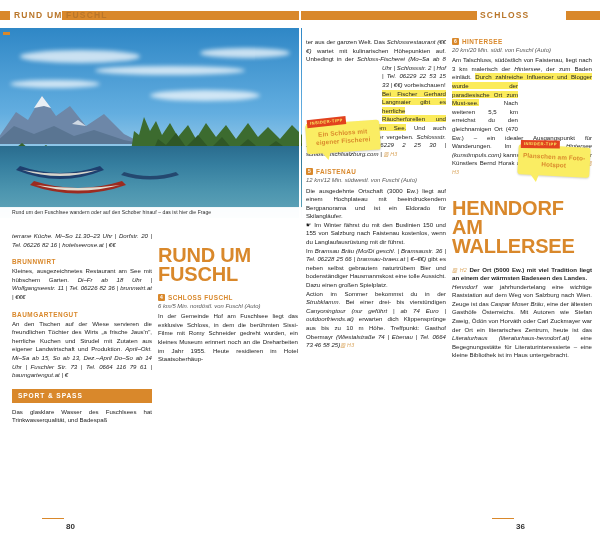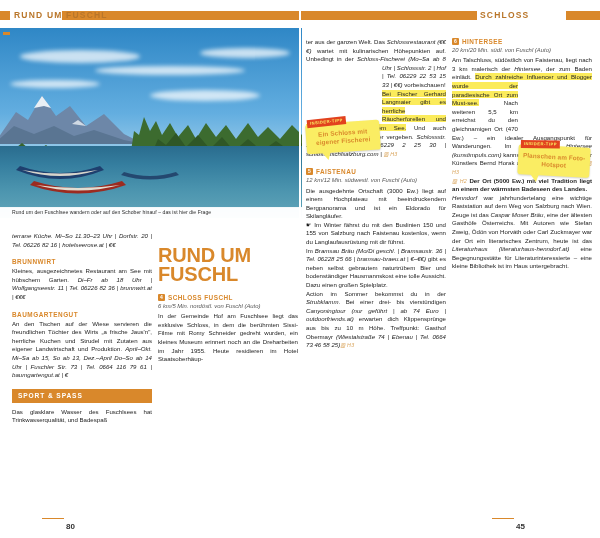--- a/index.html
+++ b/index.html
@@ -267,32 +267,33 @@
         <div class="tag">INSIDER-TIPP</div>
         <div class="txt">Planschen am Foto-Hotspot</div>
         <div class="tail"></div>
       </div>
     </div>
 
     <p>
       <span>Am Talschluss, südöstlich von Faistenau, liegt nach 3 km malerisch der </span><span class="it">Hintersee</span><span>, der zum Baden einlädt. </span><span class="wrapbox-r"></span><span class="mark">Durch zahlreiche Influencer und Blogger wurde der paradiesische Ort zum Must-see.</span><span> Nach weiteren 5,5 km erreichst du den gleichnamigen Ort (470 Ew.) – ein idealer Ausgangspunkt für Wanderungen. Im </span><span class="it">Kunsthaus Hintersee (kunstimpuls.com)</span><span> kannst du Werke des Salzburger Künstlers Bernd Horak anschauen und erstehen.</span><span class="mapref">▥ H3</span>
     </p>
 
+    <span class="bighead" style="margin-top:22px;">HENNDORF AM WALLERSEE</span>
 
     <p>
       <span class="mapref">▥ H2</span>
       <span class="bd">Der Ort (5000 Ew.) mit viel Tradition liegt an einem der wärmsten Badeseen des Landes.</span>
     </p>
     <p>
       <span class="it">Henndorf</span><span> war jahrhundertelang eine wichtige Raststation auf dem Weg von Salzburg nach Wien. Zeuge ist das </span><span class="it">Caspar Moser Bräu</span><span>, eine der ältesten Gasthöfe Österreichs. Mit Autoren wie Stefan Zweig, Ödön von Horváth oder Carl Zuckmayer war der Ort ein literarisches Zentrum, heute ist das </span><span class="it">Literaturhaus (literaturhaus-henndorf.at)</span><span> eine Begegnungsstätte für Literaturinteressierte – eine kleine Bibliothek ist im Haus untergebracht.</span>
     </p>
   </div>
 
   <div class="folio folio-l">
     <div class="rule"></div>
     <span>80</span>
   </div>
   <div class="folio folio-r">
     <div class="rule"></div>
-    <span>45</span>
+    <span>36</span>
   </div>
 
 </div>
 
 </body></html>

